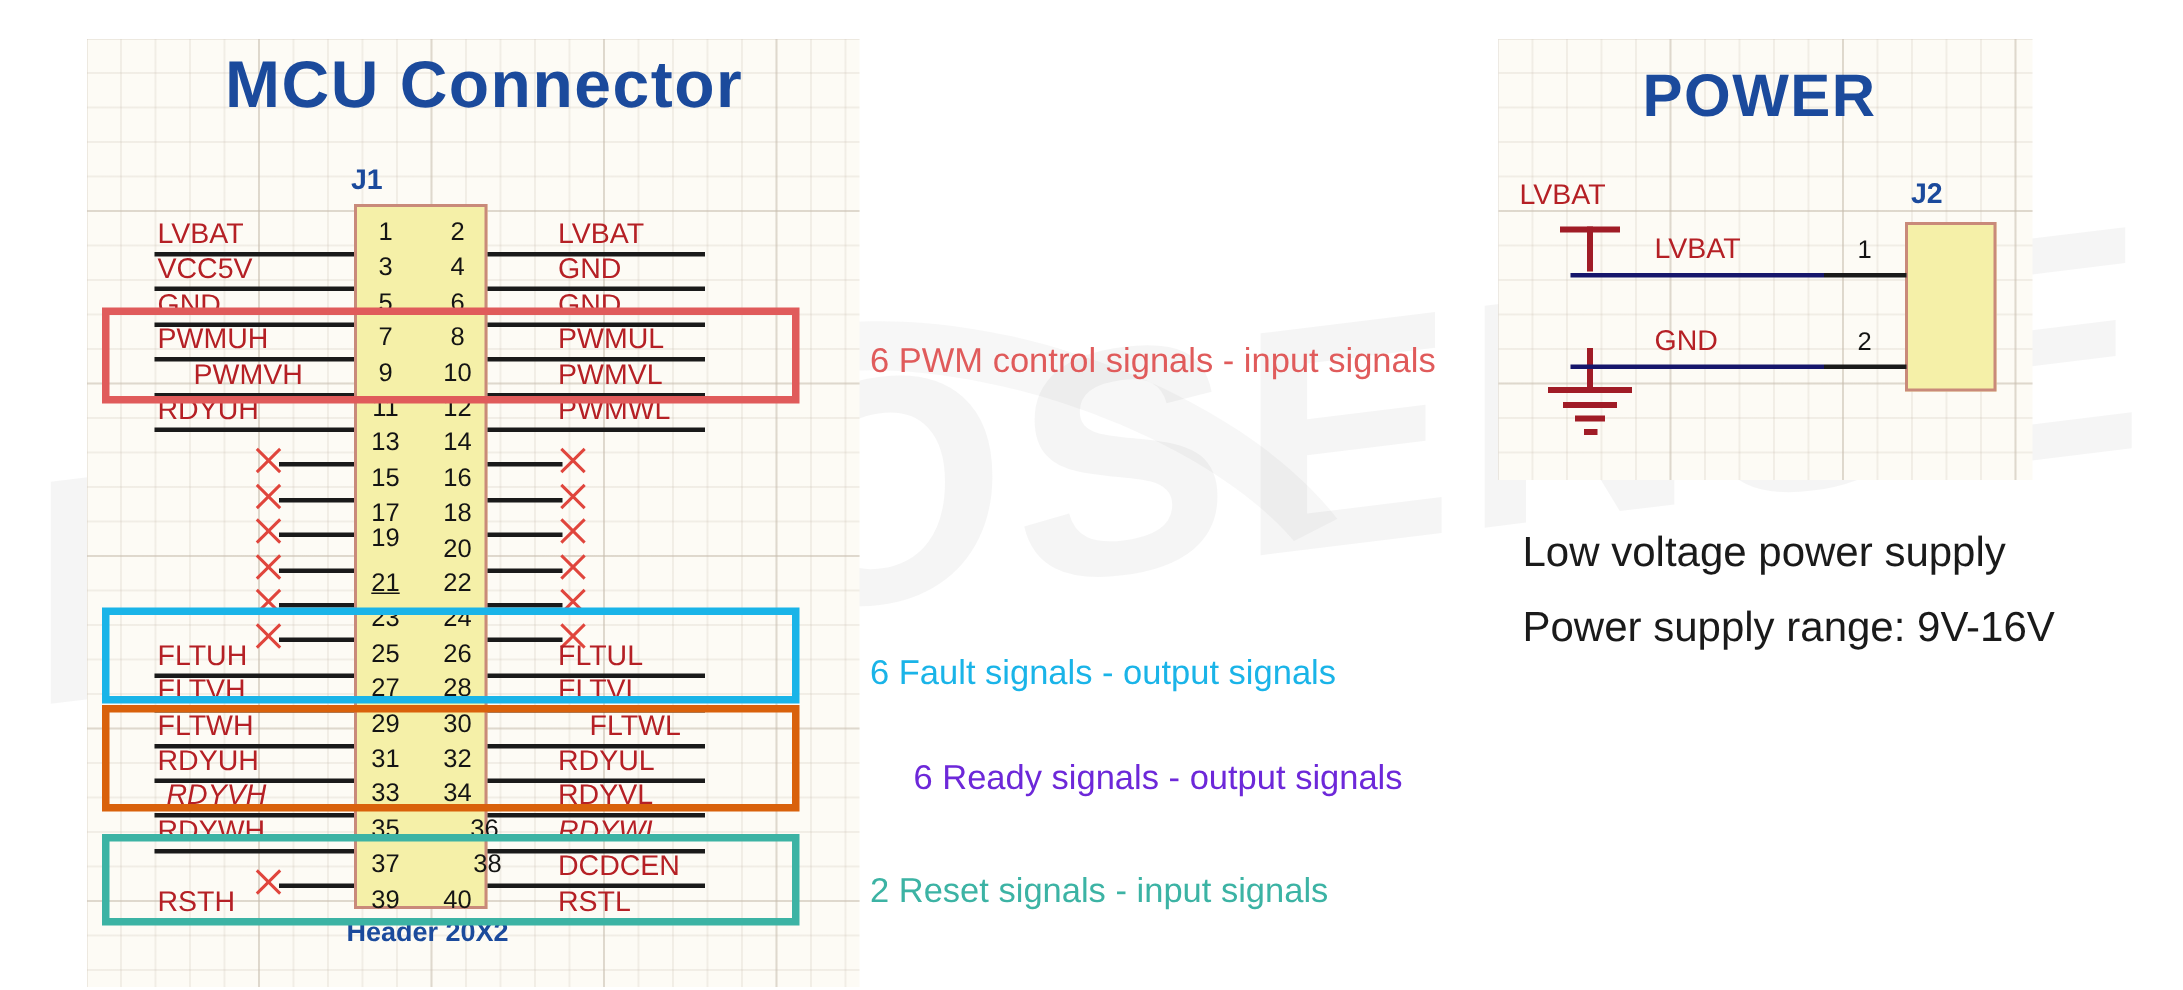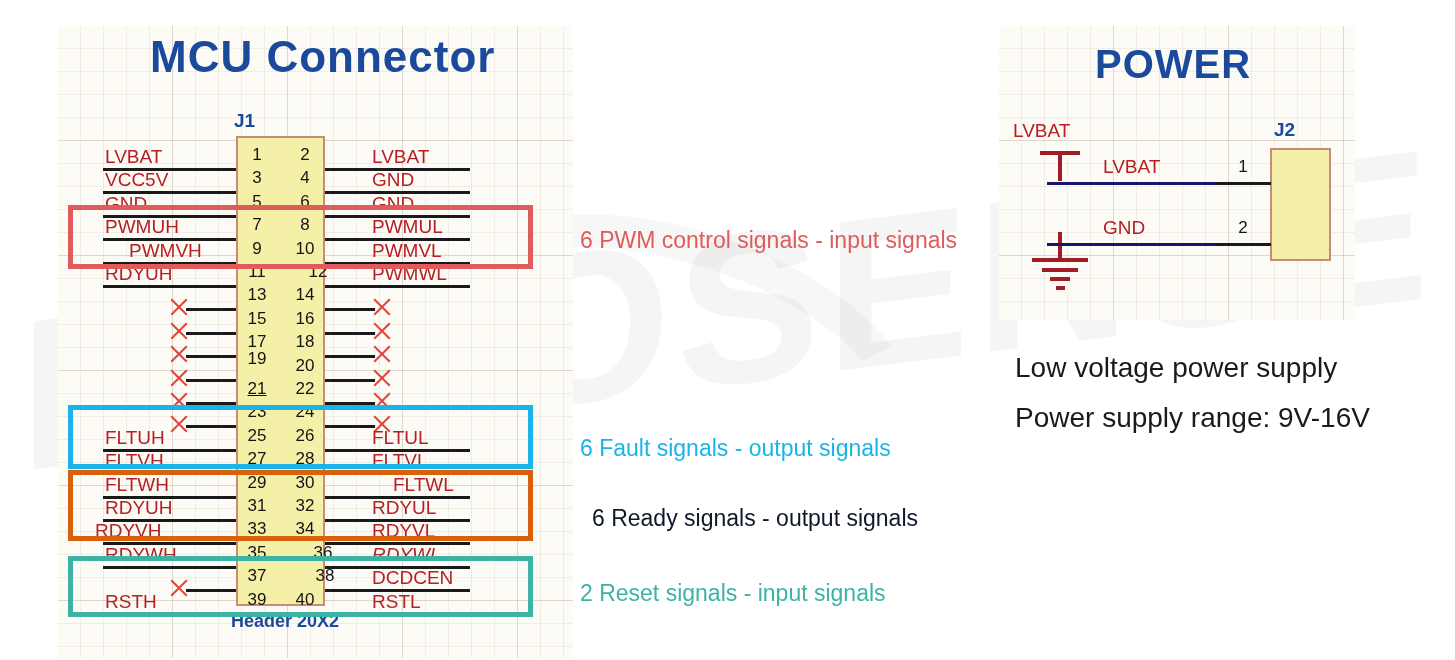--- a/index.html
+++ b/index.html
@@ -120,21 +120,21 @@
     <div class="net-label" style="left: 105px; top: 216.2px;">PWMUH</div>
     <div class="wire" style="top: 238.2px; left: 325px; width: 145px;"></div>
     <div class="net-label right" style="left: 372px; top: 216.2px;">PWMUL</div>
     <div class="pin-num odd" style="top: 238.6px;">9</div>
     <div class="pin-num even" style="top: 238.6px;">10</div>
     <div class="wire" style="top: 261.6px; left: 103px; width: 133px;"></div>
     <div class="net-label" style="left: 105px; top: 239.6px; padding-left: 24px;">PWMVH</div>
     <div class="wire" style="top: 261.6px; left: 325px; width: 145px;"></div>
     <div class="net-label right" style="left: 372px; top: 239.6px; text-align: right;">PWMVL</div>
     <div class="pin-num odd" style="top: 262px;">11</div>
-    <div class="pin-num even" style="top: 262px; margin-left: 13px;">12</div>
+    <div class="pin-num even" style="top: 262px;">12</div>
     <div class="wire" style="top: 285px; left: 103px; width: 133px;"></div>
     <div class="net-label" style="left: 105px; top: 263px;">RDYUH</div>
     <div class="wire" style="top: 285px; left: 325px; width: 145px;"></div>
     <div class="net-label right" style="left: 372px; top: 263px;">PWMWL</div>
     <div class="pin-num odd" style="top: 285.4px;">13</div>
     <div class="pin-num even" style="top: 285.4px;">14</div>
     <div class="wire" style="top: 308.4px; left: 186px; width: 50px;"></div>
     <div class="nc-x" style="left: 168px; top: 297.4px;"></div>
     <div class="wire" style="top: 308.4px; left: 325px; width: 50px;"></div>
     <div class="nc-x" style="left: 371px; top: 297.4px;"></div>
@@ -188,21 +188,21 @@
     <div class="net-label right" style="left: 393px; top: 473.6px;">FLTWL</div>
     <div class="pin-num odd" style="top: 496px;">31</div>
     <div class="pin-num even" style="top: 496px;">32</div>
     <div class="wire" style="top: 519px; left: 103px; width: 133px;"></div>
     <div class="net-label" style="left: 105px; top: 497px;">RDYUH</div>
     <div class="wire" style="top: 519px; left: 325px; width: 145px;"></div>
     <div class="net-label right" style="left: 372px; top: 497px;">RDYUL</div>
     <div class="pin-num odd" style="top: 519.4px;">33</div>
     <div class="pin-num even" style="top: 519.4px;">34</div>
     <div class="wire" style="top: 542.4px; left: 103px; width: 133px;"></div>
-    <div class="net-label" style="left: 95px; top: 520.4px;">RDYVH</div>
+    <div class="net-label" style="left: 111px; top: 520.4px; font-style: italic;">RDYVH</div>
     <div class="wire" style="top: 542.4px; left: 325px; width: 145px;"></div>
     <div class="net-label right" style="left: 372px; top: 520.4px;">RDYVL</div>
     <div class="pin-num odd" style="top: 542.8px;">35</div>
     <div class="pin-num even" style="top: 542.8px; margin-left: 18px;">36</div>
     <div class="wire" style="top: 565.8px; left: 103px; width: 133px;"></div>
     <div class="net-label" style="left: 105px; top: 543.8px;">RDYWH</div>
     <div class="wire" style="top: 565.8px; left: 325px; width: 145px;"></div>
     <div class="net-label right" style="left: 372px; top: 543.8px; font-style: italic;">RDYWL</div>
     <div class="pin-num odd" style="top: 566.2px;">37</div>
     <div class="pin-num even" style="top: 566.2px; margin-left: 20px;">38</div>
@@ -217,21 +217,21 @@
     <div class="wire" style="top: 612.6px; left: 325px; width: 145px;"></div>
     <div class="net-label right" style="left: 372px; top: 590.6px;">RSTL</div>
   </div>
 
 <div id="highlights">
     <div class="hl-box" style="left: 68px; top: 205px; width: 465px; height: 64px; border: 5px solid rgb(224, 91, 91);"></div>
     <div class="annot" style="left: 580px; top: 227px; color: rgb(224, 91, 91);">6 PWM control signals - input signals</div>
     <div class="hl-box" style="left: 68px; top: 405px; width: 465px; height: 64px; border: 5px solid rgb(26, 180, 232);"></div>
     <div class="annot" style="left: 580px; top: 435px; color: rgb(26, 180, 232);">6 Fault signals - output signals</div>
     <div class="hl-box" style="left: 68px; top: 470px; width: 465px; height: 71px; border: 5px solid rgb(217, 97, 11);"></div>
-    <div class="annot" style="left: 592px; top: 505px; color: #0f172a;">6 Ready signals - output signals</div>
+    <div class="annot" style="left: 609px; top: 505px; color: #6d28d9;">6 Ready signals - output signals</div>
     <div class="hl-box" style="left: 68px; top: 556px; width: 465px; height: 61px; border: 5px solid rgb(60, 179, 164);"></div>
     <div class="annot" style="left: 580px; top: 580px; color: rgb(60, 179, 164);">2 Reset signals - input signals</div>
   </div>
 
 <div class="canvas" id="power-canvas"></div>
 <div class="sch-title" id="power-title">POWER</div>
 
 <div class="conn-body" id="j2-body"></div>
 <div class="ref-des" id="j2-ref">J2</div>
 

